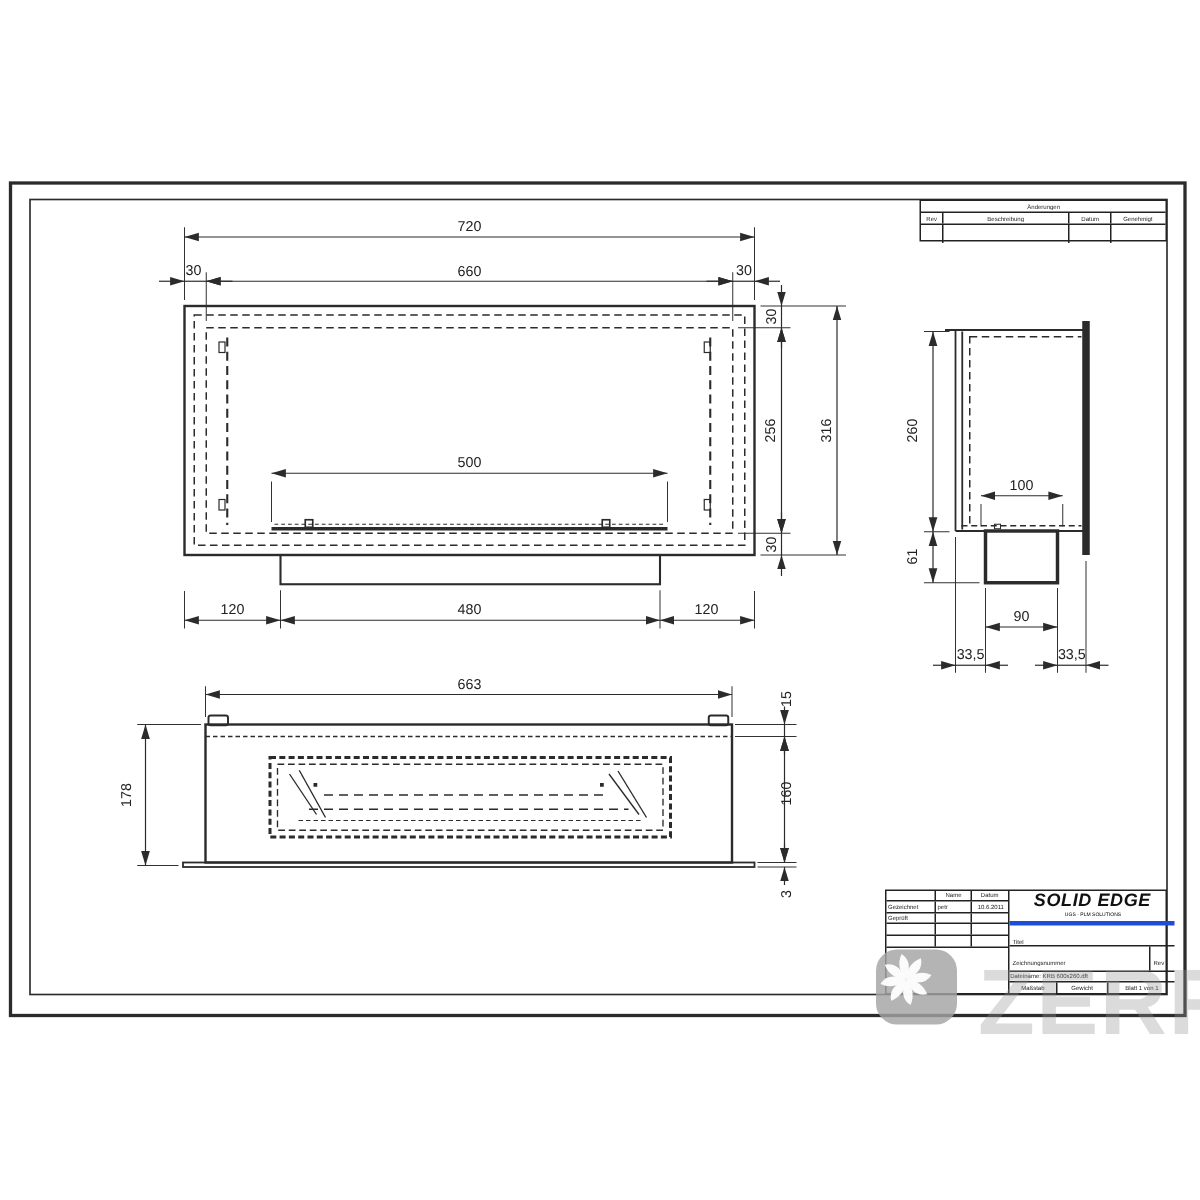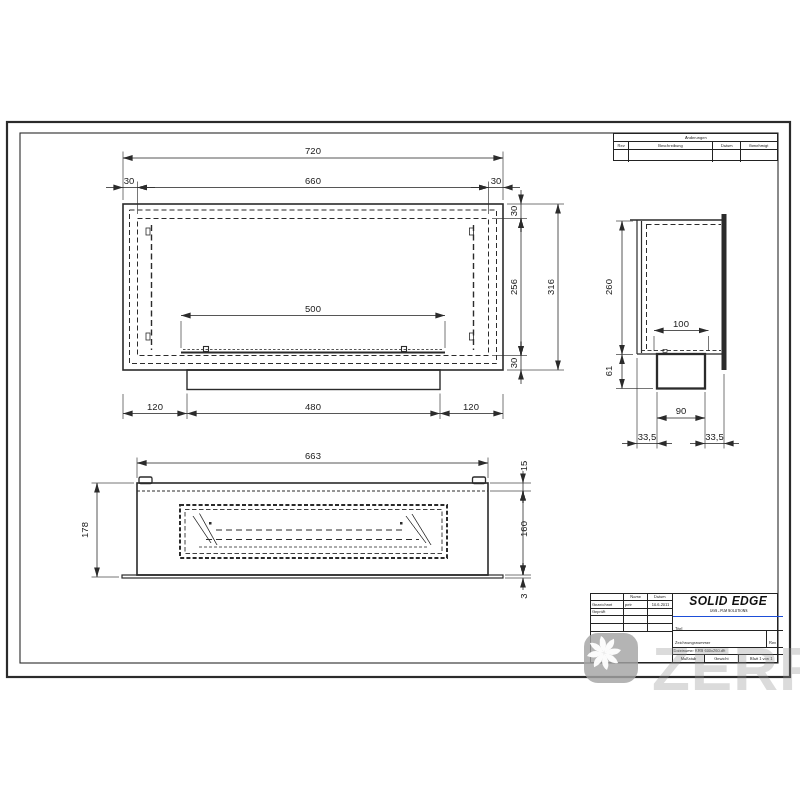--- a/index.html
+++ b/index.html
@@ -26,21 +26,21 @@
   
   .title-block{position:absolute;left:590px;top:593px;width:188px;height:70px;
     border:1px solid #222;box-sizing:border-box;display:flex;background:transparent;}
   .tb-left{width:82px;border-right:1px solid #222;box-sizing:border-box;}
   .tb-lrow{display:flex;border-bottom:1px solid #222;box-sizing:border-box;}
   .h7{height:7px;}.h8{height:8px;}
   .tb-lc{border-right:1px solid #222;box-sizing:border-box;display:flex;align-items:center;overflow:hidden;}
   .tb-lc:last-child{border-right:none;}
   .lw33{width:33px;}.lw24{width:24px;}.lwfx{flex:1;justify-content:center;}
   .tb-right{flex:1;display:flex;flex-direction:column;}
-  .tb-logo{height:23px;border-bottom:1px solid #1d4ed8;box-sizing:border-box;display:flex;flex-direction:column;
+  .tb-logo{height:23px;border-bottom:3px solid #1d4ed8;box-sizing:border-box;display:flex;flex-direction:column;
     align-items:center;justify-content:center;overflow:hidden;}
   .se-logo{font-size:12px;font-weight:bold;font-style:italic;letter-spacing:.4px;color:#111;line-height:1;}
   .tb-titel{height:14px;border-bottom:1px solid #222;box-sizing:border-box;overflow:hidden;}
   .tb-znr{height:17px;border-bottom:1px solid #222;box-sizing:border-box;display:flex;}
   .znr-main{flex:1;border-right:1px solid #222;box-sizing:border-box;overflow:hidden;}
   .znr-rev{width:16px;overflow:hidden;}
   .tb-file{height:7px;border-bottom:1px solid #222;box-sizing:border-box;display:flex;align-items:center;overflow:hidden;}
   .tb-bot{height:7px;display:flex;}
   .tb-bc{border-right:1px solid #222;box-sizing:border-box;display:flex;align-items:center;justify-content:center;overflow:hidden;}
   .tb-bc:last-child{border-right:none;}

